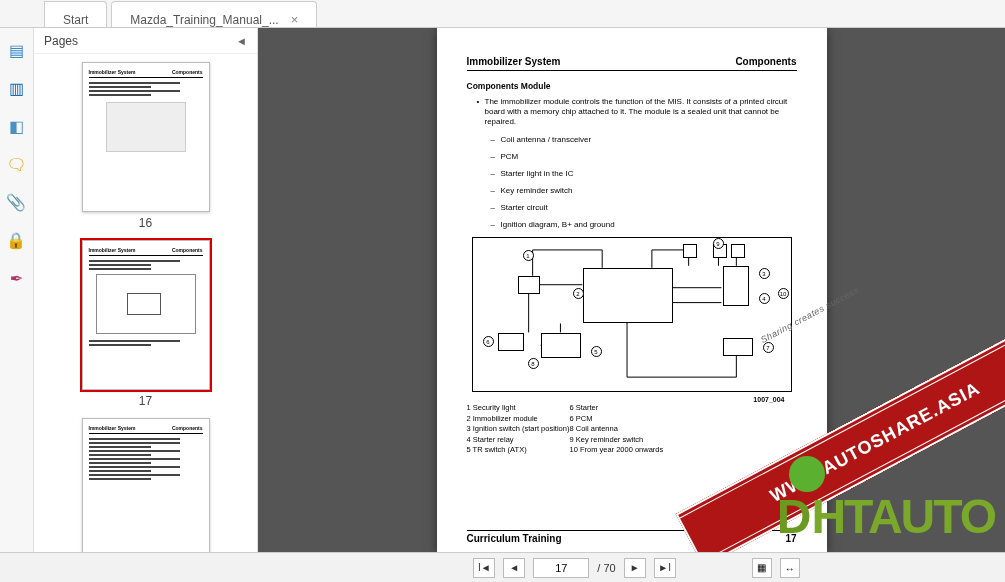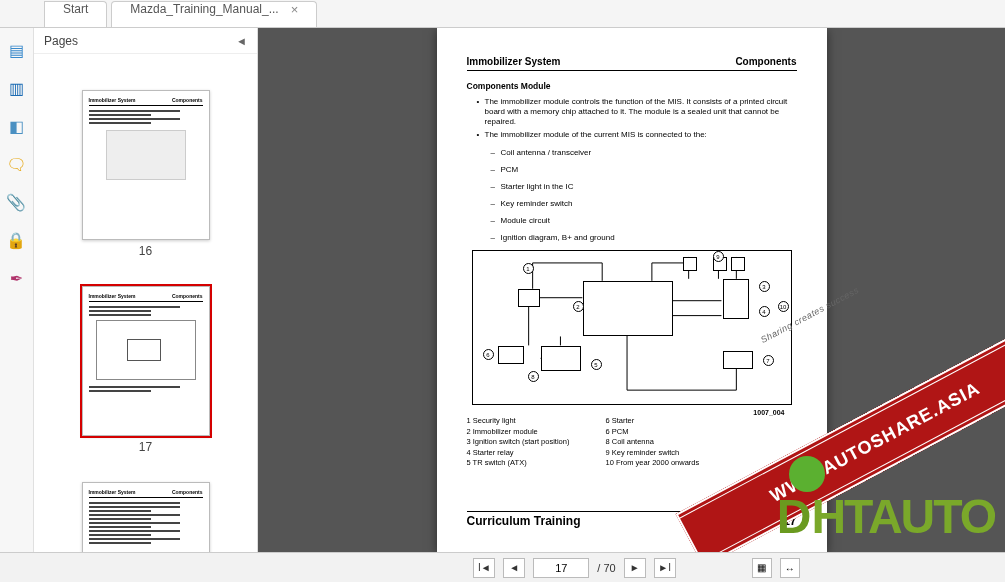--- a/index.html
+++ b/index.html
@@ -1,31 +1,31 @@
 <!DOCTYPE html>
 <html><head>
 <meta charset="utf-8">
 <style>
 * { margin:0; padding:0; box-sizing:border-box; font-family:"Segoe UI",Arial,sans-serif; }
 body { width:1005px; height:582px; background:#fff; overflow:hidden; position:relative; }
 
 .tabs { height:28px; background:#f5f5f5; display:flex; align-items:flex-end; padding-left:44px; border-bottom:1px solid #ccc; }
-.tab { height:26px; padding:0 18px; background:#fff; border:1px solid #ccc; border-bottom:none; border-radius:4px 4px 0 0; display:flex; align-items:flex-start; font-size:12px; color:#555; margin-right:4px; }
+.tab { height:26px; padding:0 18px; background:#fff; border:1px solid #ccc; border-bottom:none; border-radius:4px 4px 0 0; display:flex; align-items:flex-end; font-size:12px; color:#555; margin-right:4px; }
 .tab.first { border-radius:0 4px 0 0; }
 .tab .close { margin-left:12px; font-size:13px; color:#888; cursor:pointer; }
 
 .main { display:flex; height:524px; }
 .toolstrip { width:34px; background:#f7f7f7; border-right:1px solid #e0e0e0; display:flex; flex-direction:column; align-items:center; padding-top:12px; gap:18px; }
 .toolstrip .ico { width:20px; height:20px; display:flex; align-items:center; justify-content:center; font-size:16px; }
 
 .side { width:224px; background:#fff; border-right:1px solid #ddd; display:flex; flex-direction:column; }
 .side-head { height:26px; display:flex; align-items:center; justify-content:space-between; padding:0 10px; font-size:12px; color:#444; border-bottom:1px solid #eee; }
 .side-head .arrow { font-size:11px; color:#666; }
 .thumbs { flex:1; overflow:auto; padding:8px 0; }
-.thumb-wrap { display:flex; flex-direction:column; align-items:center; margin-bottom:10px;margin-top:28px; }
+.thumb-wrap { display:flex; flex-direction:column; align-items:center; margin-bottom:10px; }
 .thumb { width:128px; height:150px; background:#fff; border:1px solid #bbb; box-shadow:0 1px 3px rgba(0,0,0,.2); position:relative; padding:6px; font-size:3px; }
 .thumb.sel { outline:2px solid #d40000; outline-offset:0; }
 .thumb-num { font-size:12px; color:#444; margin-top:4px; }
 .thumb .th-head{font-size:5px;font-weight:bold;border-bottom:1px solid #000;padding-bottom:2px;display:flex;justify-content:space-between;}
 .thumb .th-body{margin-top:4px;}
 .thumb .th-line{height:2px;background:#444;margin:2px 0;width:80%;}
 .thumb .th-line.s{width:55%;}
 .thumb .th-img{width:80px;height:50px;background:#eee;border:1px solid #ccc;margin:6px auto 0;}
 .thumb .th-diag{width:100px;height:60px;border:1px solid #888;margin:4px auto 0;position:relative;}
 .thumb .th-diag::before{content:"";position:absolute;left:30px;top:18px;width:32px;height:20px;border:1px solid #555;}
@@ -48,23 +48,23 @@
 .diag .sm3{left:68px;top:95px;width:40px;height:25px;}
 .diag .sm4{left:250px;top:28px;width:26px;height:40px;}
 .diag .sm5{left:250px;top:100px;width:30px;height:18px;}
 .diag .top1{left:210px;top:6px;width:14px;height:14px;}
 .diag .top2{left:240px;top:6px;width:14px;height:14px;}
 .diag .top3{left:258px;top:6px;width:14px;height:14px;}
 .diag .cir{position:absolute;width:11px;height:11px;border:1px solid #000;border-radius:50%;background:#fff;font-size:6px;display:flex;align-items:center;justify-content:center;}
 .diag svg{position:absolute;inset:0;}
 .diag-id{font-size:7px;text-align:right;margin-right:12px;font-weight:bold;}
 .diag-title{font-weight:bold;margin:8px 0 4px;}
-.legend{display:flex;gap:36px;font-size:7.5px;}
+.legend{display:flex;font-size:7.5px;}
 .legend div{line-height:1.4;}
-.pg-foot{position:absolute;bottom:24px;left:30px;right:30px;border-top:1.5px solid #000;padding-top:2px;display:flex;justify-content:space-between;font-size:12px;font-weight:bold;}
+.pg-foot{position:absolute;bottom:8px;left:30px;right:30px;border-top:1.5px solid #000;padding-top:2px;display:flex;justify-content:space-between;font-size:10px;font-weight:bold;}
 
 .wm-band{position:absolute;right:-80px;bottom:80px;width:420px;height:60px;background:#b01515;transform:rotate(-28deg);display:flex;align-items:center;justify-content:center;color:#fff;font-size:18px;font-weight:bold;letter-spacing:1px;box-shadow:0 0 0 2px #fff inset,0 0 0 3px #b01515 inset;}
 .wm-band::before,.wm-band::after{content:"";position:absolute;width:100%;height:1px;background:#fff;}
 .wm-band::before{top:5px;}.wm-band::after{bottom:5px;}
 .wm-sub{position:absolute;right:140px;bottom:232px;transform:rotate(-28deg);font-size:9px;color:#666;font-style:italic;letter-spacing:.5px;}
 .wm-logo{position:absolute;right:10px;bottom:8px;font-size:48px;font-weight:900;color:#6a9a1f;display:flex;align-items:baseline;font-family:Arial,sans-serif;}
 .wm-logo .d{color:#6a9a1f;}
 .wm-logo .rest{color:#7aa82a;letter-spacing:-2px;}
 .wm-tw{position:absolute;right:180px;bottom:60px;width:36px;height:36px;background:#5bb030;border-radius:50%;}
 
@@ -165,28 +165,27 @@
 
   <div class="viewer">
     <div class="page">
       <div class="pg-head">
         <span>Immobilizer System</span>
         <span>Components</span>
       </div>
       <div class="pg-sub">Components Module</div>
       <ul class="pg-ul">
         <li>The immobilizer module controls the function of the MIS. It consists of a printed circuit board with a memory chip attached to it. The module is a sealed unit that cannot be repaired.</li>
-        <li>The immobilizer module of the current MIS is connected to the:</li>
       </ul>
       <ul class="pg-ul2">
         <li>Coil antenna / transceiver</li>
         <li>PCM</li>
         <li>Starter light in the IC</li>
         <li>Key reminder switch</li>
-        <li>Module circuit</li>
+        <li>Starter circuit</li>
         <li>Ignition diagram, B+ and ground</li>
       </ul>
       <div class="diag">
         <svg viewBox="0 0 320 155">
           <g stroke="#000" stroke-width="1" fill="none">
             <path d="M67 47 H110"></path>
               <path d="M200 50 H250"></path>
               <path d="M200 65 H250"></path>
             <path d="M155 85 V140"></path>
               <path d="M155 140 H265"></path>

